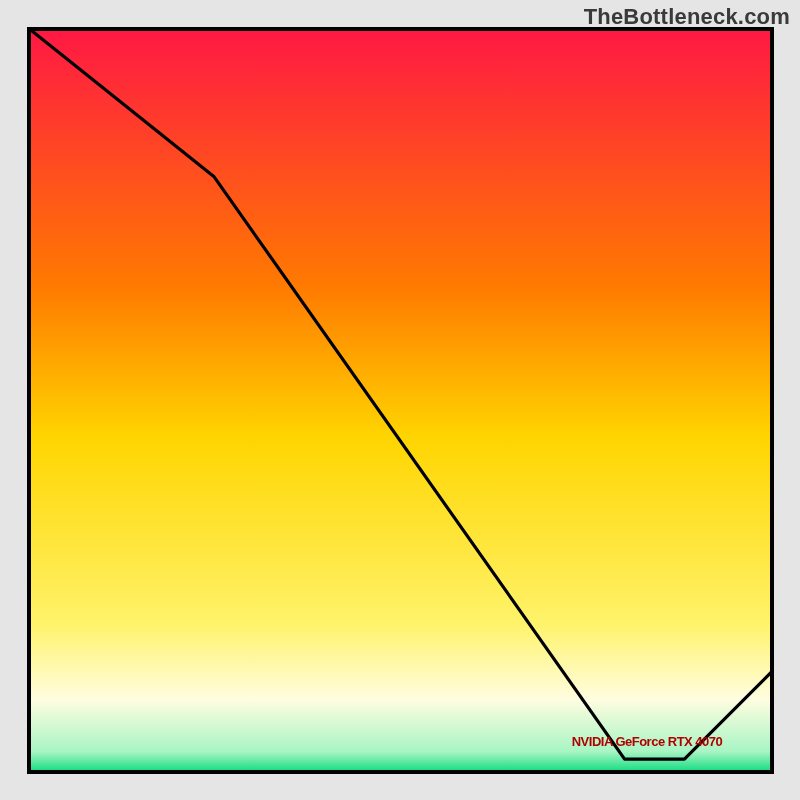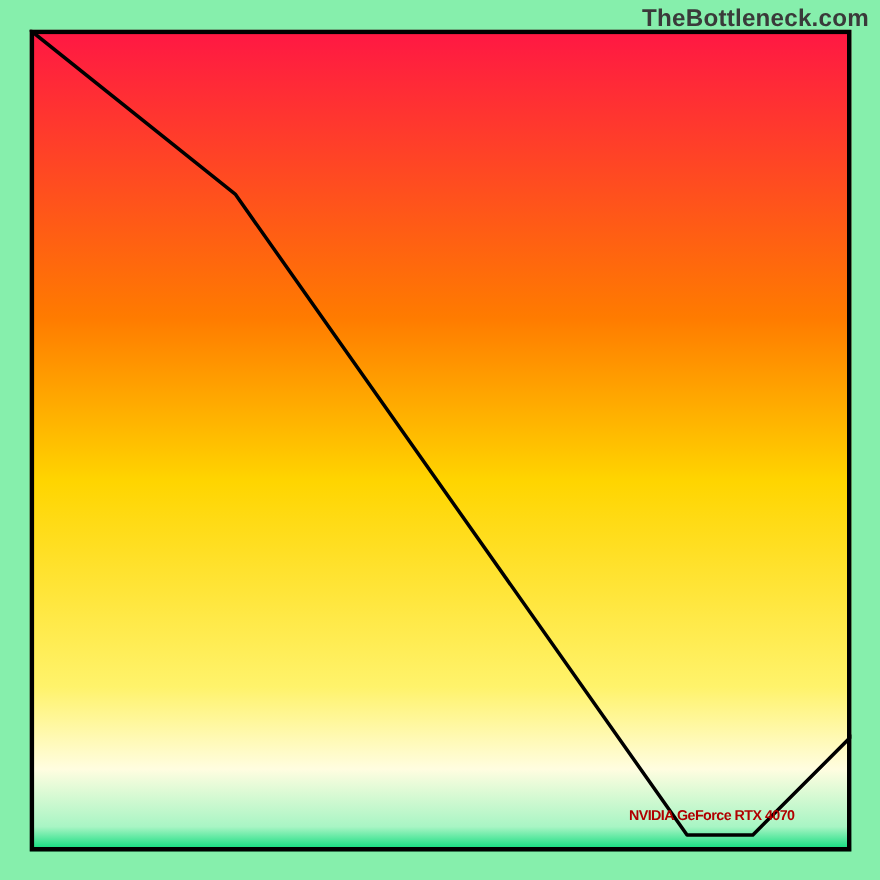--- a/index.html
+++ b/index.html
@@ -1,17 +1,17 @@
 <!DOCTYPE html>
 <html><head>
 <meta charset="utf-8">
 <style>
   * { margin: 0; padding: 0; box-sizing: border-box; }
   html, body { width: 800px; height: 800px; overflow: hidden; background: #000; font-family: Arial, Helvetica, sans-serif; }
-  .stage { position: relative; width: 800px; height: 800px; background: #86efac; }
+  .stage { position: relative; width: 800px; height: 800px; background: #e5e5e5; }
   .watermark {
     position: absolute;
     top: 4px; right: 10px;
     color: #3a3a3a;
     font-size: 22px;
     font-weight: 600;
     letter-spacing: 0.2px;
     z-index: 50;
   }
   .plot { position: absolute; }

